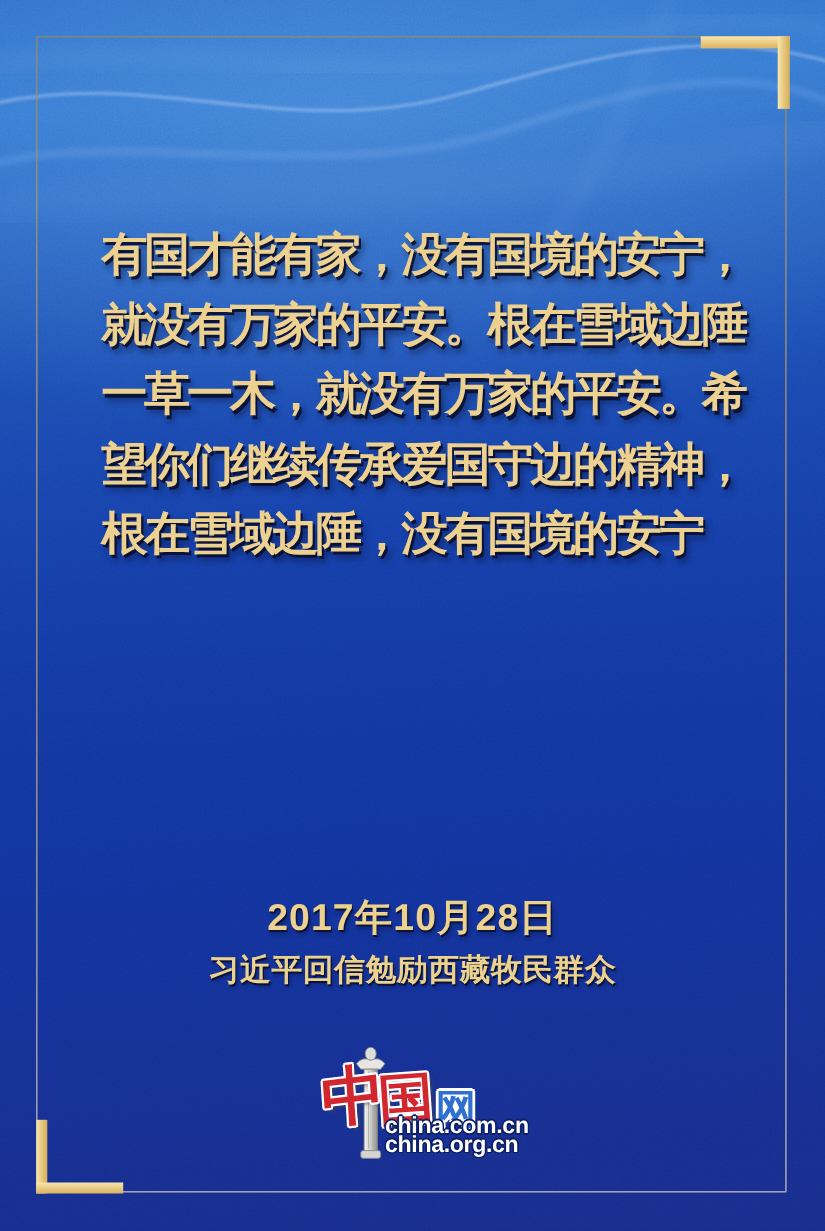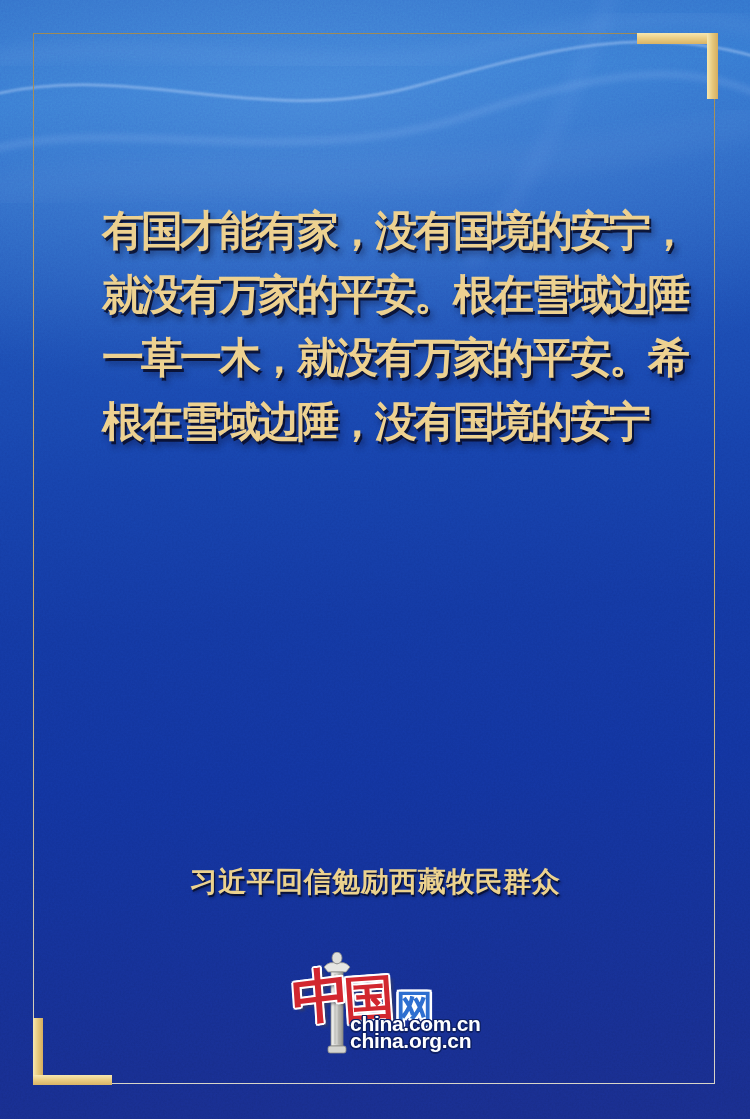--- a/index.html
+++ b/index.html
@@ -19,21 +19,21 @@
     border-image:linear-gradient(180deg,#9d8a58 0%,#c3a45e 30%,#caa95f 55%,#cfc6a8 85%,#d8d5c8 100%) 1;
   }
   
   .br{position:absolute;background:linear-gradient(180deg,#f7e7b0 0%,#eccf86 45%,#d9b366 100%);}
   .br-tr-h{left:637px;top:33px;width:81px;height:11px;}
   .br-tr-v{left:707px;top:33px;width:11px;height:66px;background:linear-gradient(90deg,#f7e7b0 0%,#e6c87c 50%,#d5ad5e 100%);}
   .br-bl-v{left:33px;top:1018px;width:10px;height:67px;background:linear-gradient(90deg,#f7e7b0 0%,#e6c87c 50%,#d5ad5e 100%);}
   .br-bl-h{left:33px;top:1075px;width:79px;height:10px;}
   
   .quote{
-    position:absolute;left:102px;top:199px;width:640px;
+    position:absolute;left:92px;top:199px;width:640px;
     color:#EDD190;font-weight:bold;font-size:42px;line-height:63.5px;letter-spacing:-3px;
     text-shadow:2px 3px 0 rgba(8,12,40,0.85),4px 6px 6px rgba(8,12,40,0.45);
     white-space:nowrap;
   }
   .quote p{margin:0;}
   .date{
     position:absolute;left:0;top:811px;width:750px;text-align:center;
     color:#ECD28E;font-weight:bold;font-size:34px;letter-spacing:1px;
     text-shadow:1px 2px 0 rgba(8,12,40,0.8),2px 4px 4px rgba(8,12,40,0.4);
   }
@@ -98,23 +98,25 @@
   <div class="frame"></div>
   <div class="br br-tr-h"></div>
   <div class="br br-tr-v"></div>
   <div class="br br-bl-v"></div>
   <div class="br br-bl-h"></div>
 
   <div class="quote">
     <p>有国才能有家，没有国境的安宁，</p>
     <p>就没有万家的平安。根在雪域边陲</p>
     <p>一草一木，就没有万家的平安。希</p>
+    <p>望你们继续传承爱国守边的精神，</p>
     <p>根在雪域边陲，没有国境的安宁</p>
   </div>
 
+  <div class="date">2017年10月28日</div>
   <div class="caption">习近平回信勉励西藏牧民群众</div>
 
   <div class="logo">
     <svg class="col" width="30" height="102" viewBox="0 0 30 102">
       <defs>
         <linearGradient id="colg" x1="0" y1="0" x2="1" y2="0">
           <stop offset="0" stop-color="#f4f4f2"></stop>
             <stop offset="0.5" stop-color="#cdcdc9"></stop>
             <stop offset="1" stop-color="#8f8f8b"></stop>
         </linearGradient>

